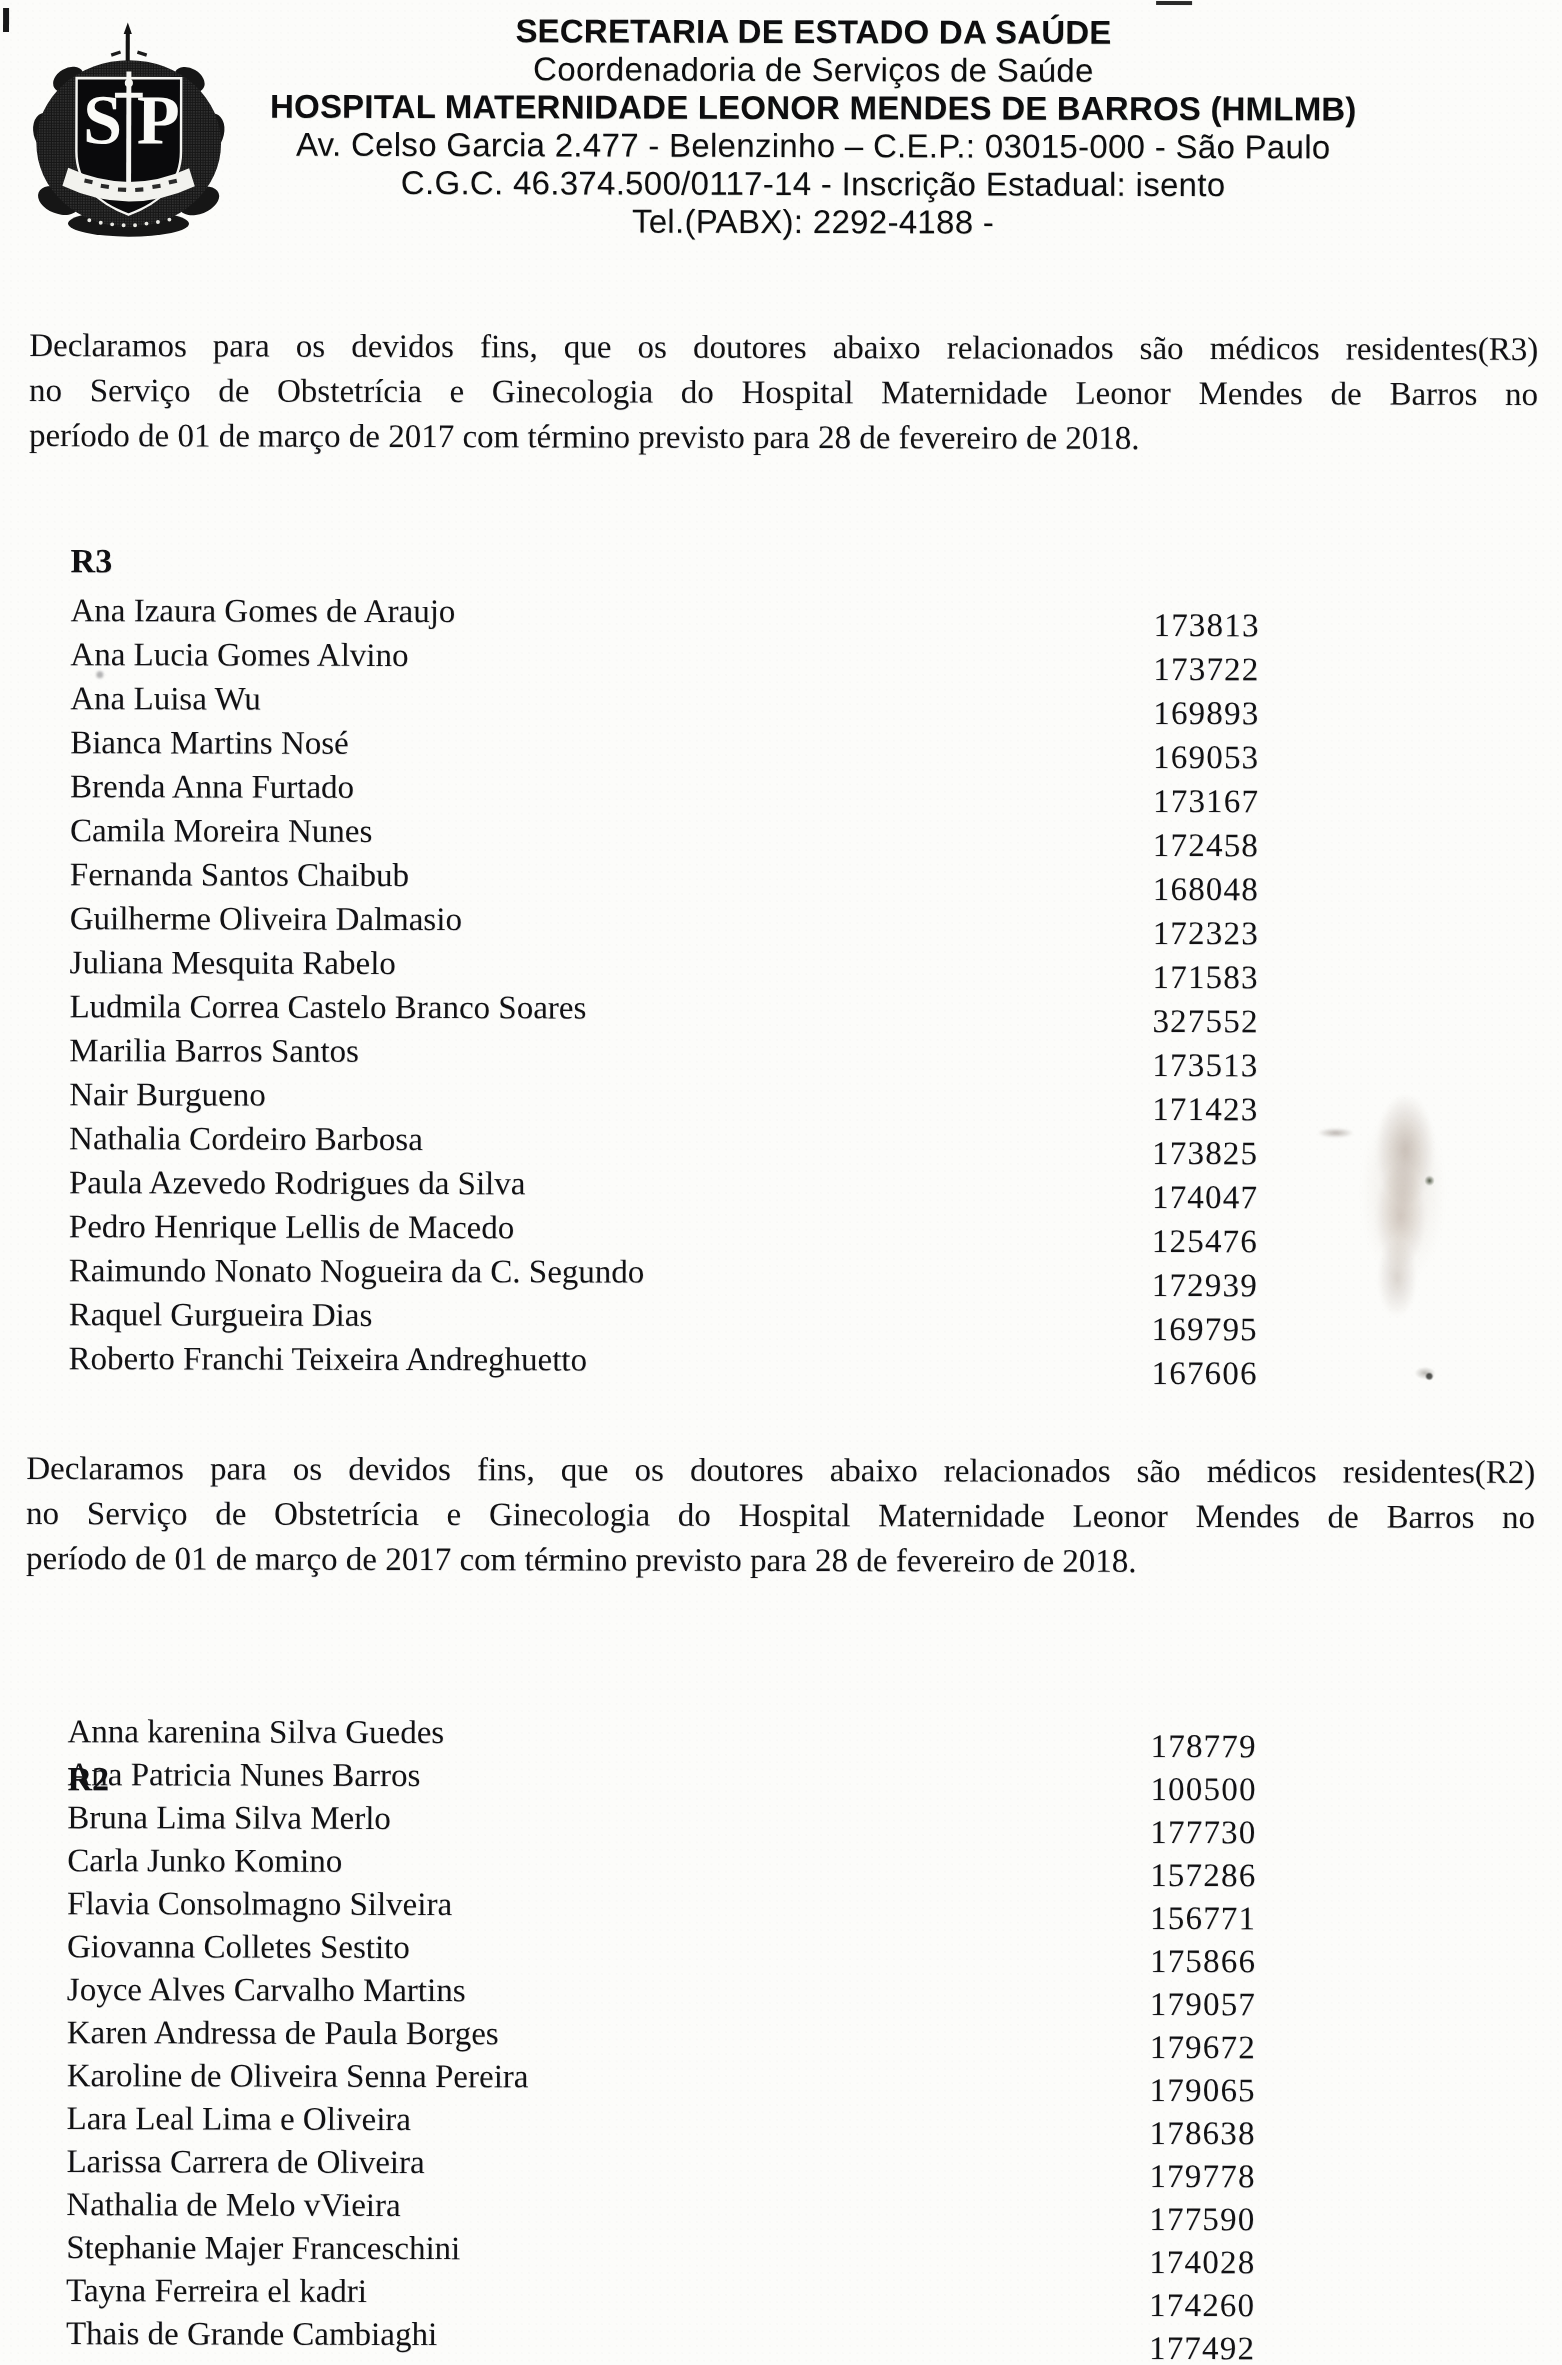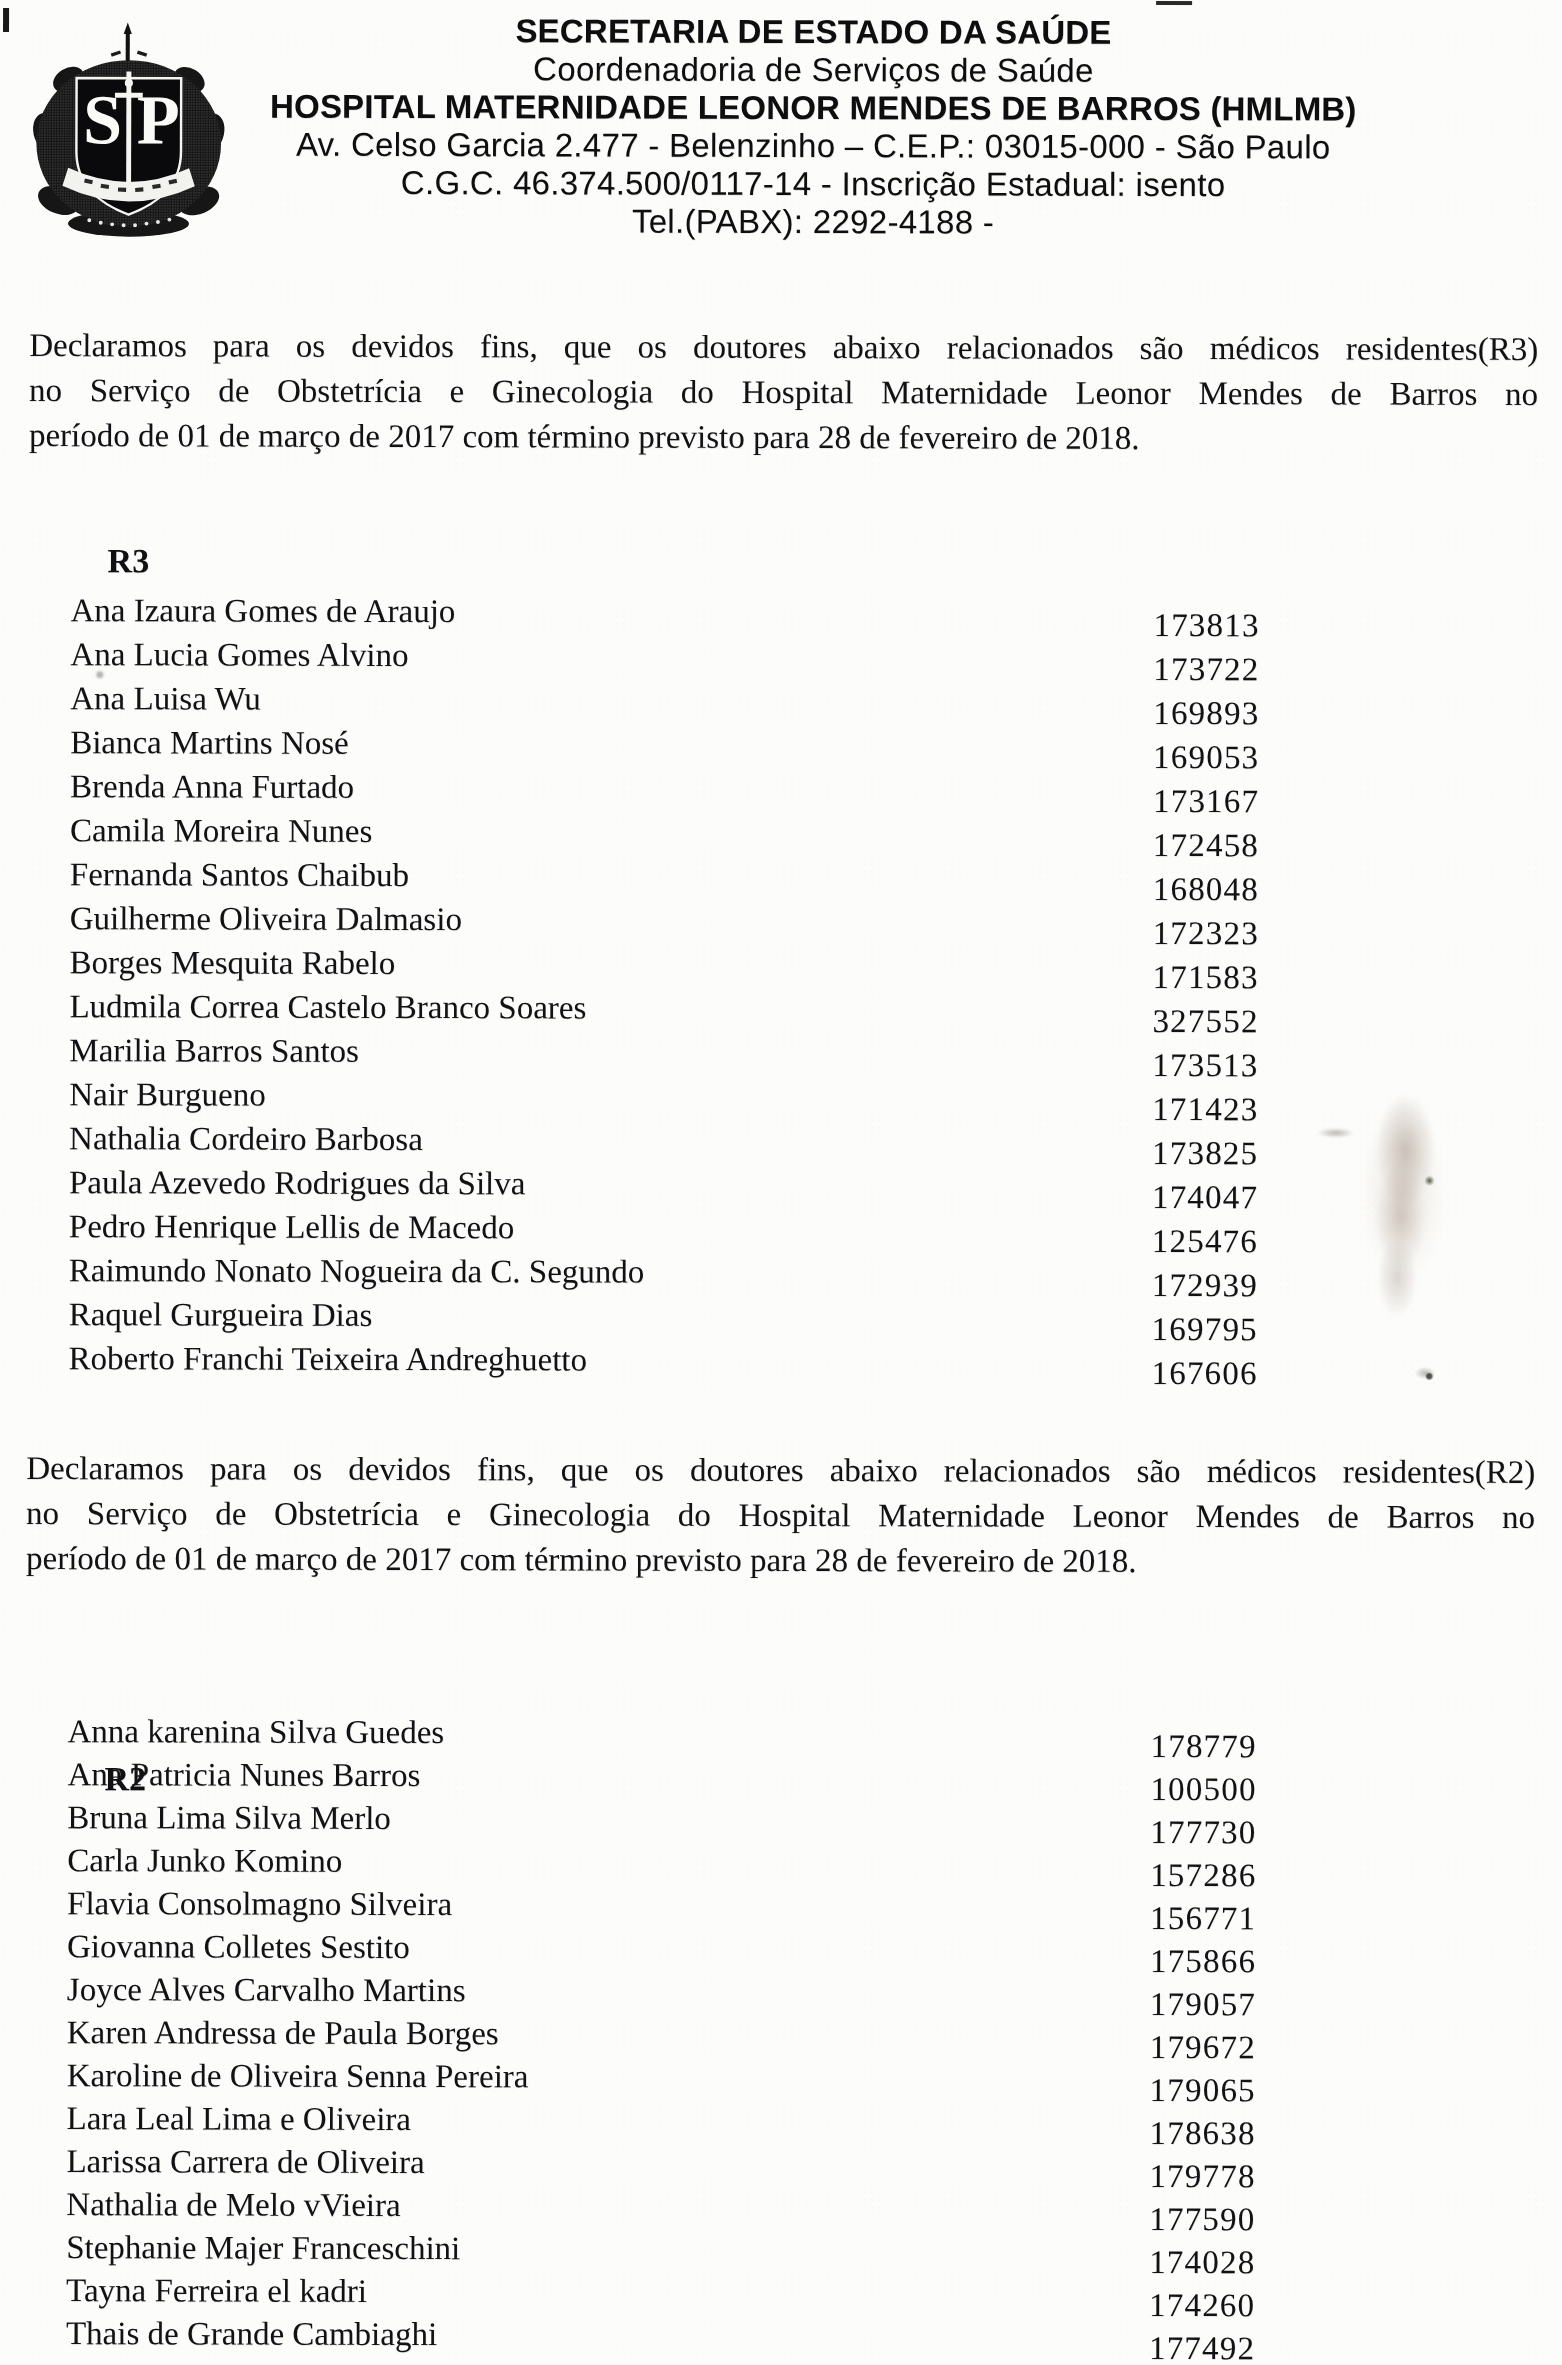--- a/index.html
+++ b/index.html
@@ -38,21 +38,20 @@
   .para .ll{text-align:left;}
   .p1{top:325px;}
   .p2{top:1448px;}
 
   .grplabel{
     position:absolute;left:69px;
     font-family:"Liberation Serif",serif;
     font-weight:bold;font-size:34px;line-height:41px;
     color:#101012;
     text-shadow:0.5px 0.7px 0 rgba(40,40,80,0.14);
-    margin-left:37px;
   }
   .r3label{top:542px;}
   .r2label{top:1760px;}
 
   .list{
     position:absolute;left:69px;width:1421px;
     font-family:"Liberation Serif",serif;
     font-size:33px;color:#121214;
     text-shadow:0.5px 0.7px 0 rgba(40,40,80,0.14);
   }
@@ -213,21 +212,21 @@
           <span class="name">Fernanda Santos Chaibub</span>
           <span class="num">168048</span>
         </div>
 
         <div class="row">
           <span class="name">Guilherme Oliveira Dalmasio</span>
           <span class="num">172323</span>
         </div>
 
         <div class="row">
-          <span class="name">Borges Mesquita Rabelo</span>
+          <span class="name">Juliana Mesquita Rabelo</span>
           <span class="num">171583</span>
         </div>
 
         <div class="row">
           <span class="name">Ludmila Correa Castelo Branco Soares</span>
           <span class="num">327552</span>
         </div>
 
         <div class="row">
           <span class="name">Marilia Barros Santos</span>

